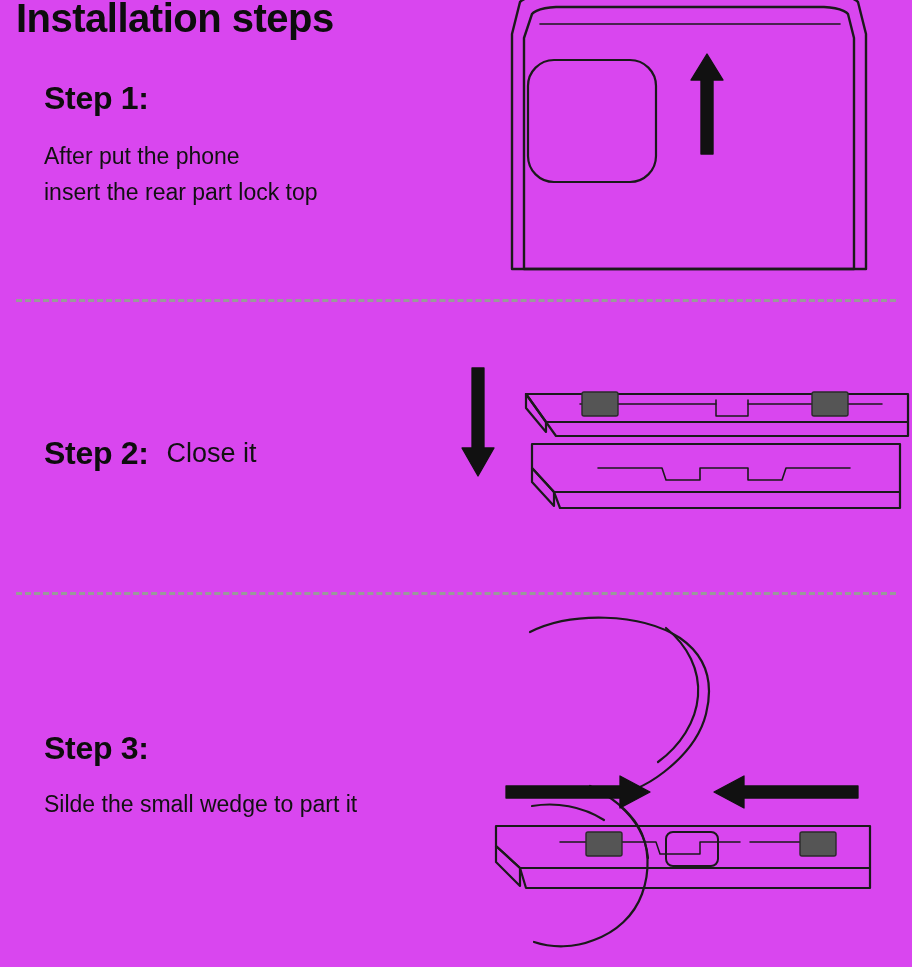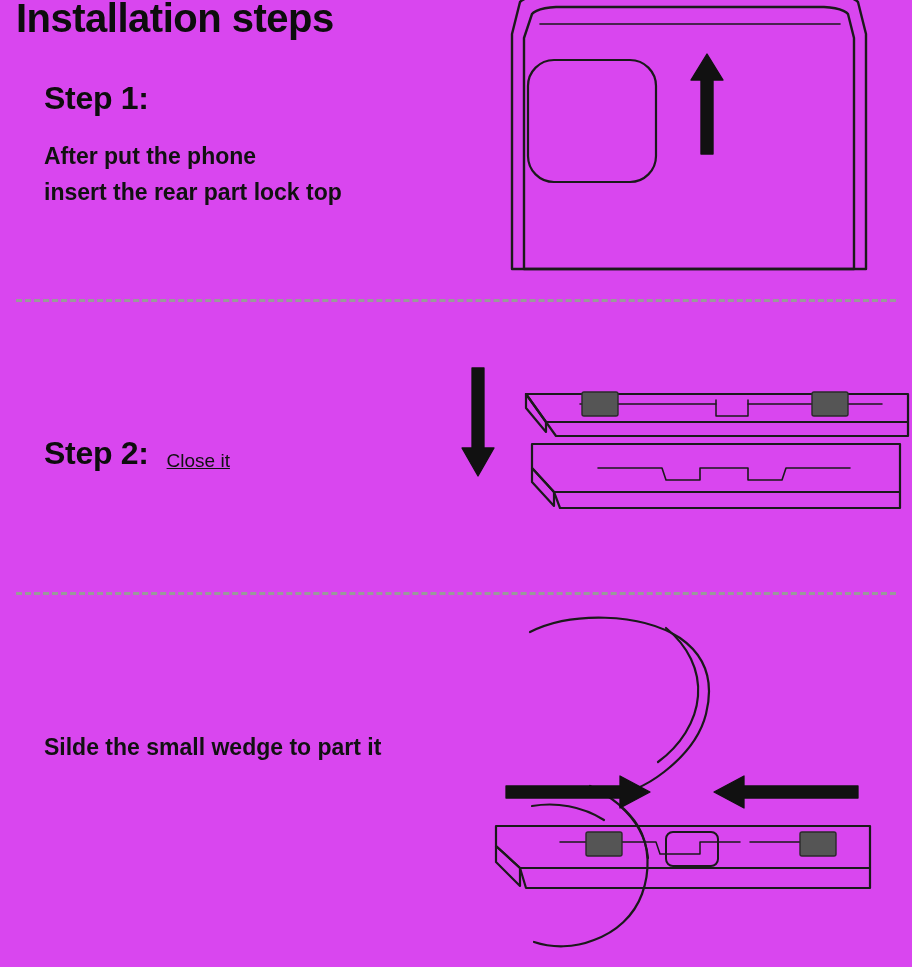--- a/index.html
+++ b/index.html
@@ -37,29 +37,28 @@
 
   .step-label {
     font-size: 32px;
     font-weight: bold;
     color: #0d0d0d;
     letter-spacing: -0.3px;
   }
 
   .step-body {
     font-size: 23px;
-    font-weight: bold;
+    font-weight: normal;
     color: #111111;
     line-height: 1.55;
   }
 
   .inline-note {
-    font-size: 19px;
+    font-size: 27px;
     color: #111111;
-    text-decoration: underline;
   }
 
   
   .section {
     position: absolute;
     left: 0;
     width: 912px;
   }
   #section-1 { top: 0;   height: 300px; }
   #section-2 { top: 300px; height: 290px; }
@@ -70,21 +69,21 @@
     left: 44px;
     top: 80px;
   }
   .text-block-1 .step-label { display: block; margin-bottom: 22px; }
 
   .text-block-2 {
     position: absolute;
     left: 44px;
     top: 135px;
     display: flex;
-    align-items: flex-end;
+    align-items: center;
     gap: 18px;
   }
 
   .text-block-3 {
     position: absolute;
     left: 44px;
     top: 140px;
   }
   .text-block-3 .step-label { display: block; margin-bottom: 20px; }
 
@@ -185,20 +184,21 @@
         </g>
       </svg>
     </div>
   </div>
 
   <div class="divider" id="divider-2"></div>
 
   <div class="section" id="section-3">
 
     <div class="text-block-3">
+      <span class="step-label">Step 3:</span>
       <span class="step-body">Silde the small wedge to part it</span>
     </div>
 
     <div class="illus" id="illus-3">
       <svg width="440" height="345" viewBox="0 0 440 345">
 
         <g fill="none" stroke="#1a1a1a" stroke-width="2.2" stroke-linejoin="round" stroke-linecap="round">
           <path d="M60 22 C100 2 170 2 210 28 C236 46 244 72 236 104
                    C230 128 212 148 194 162 C176 176 158 184 140 184"></path>
           <path d="M196 18 C218 36 230 60 228 86 C226 112 210 136 188 152"></path>

